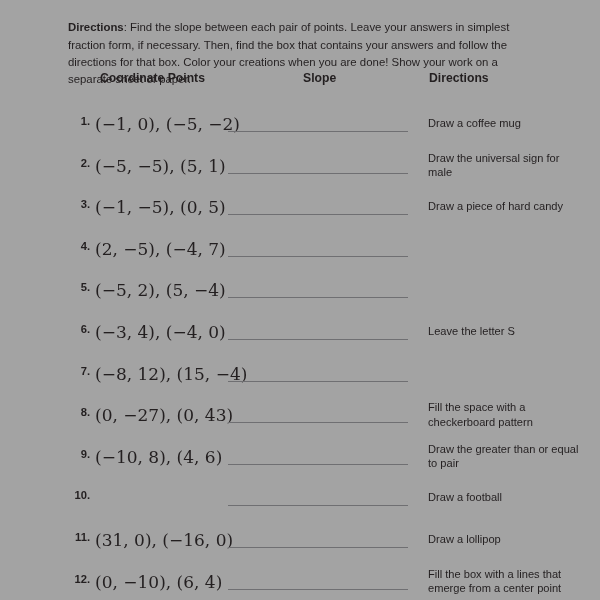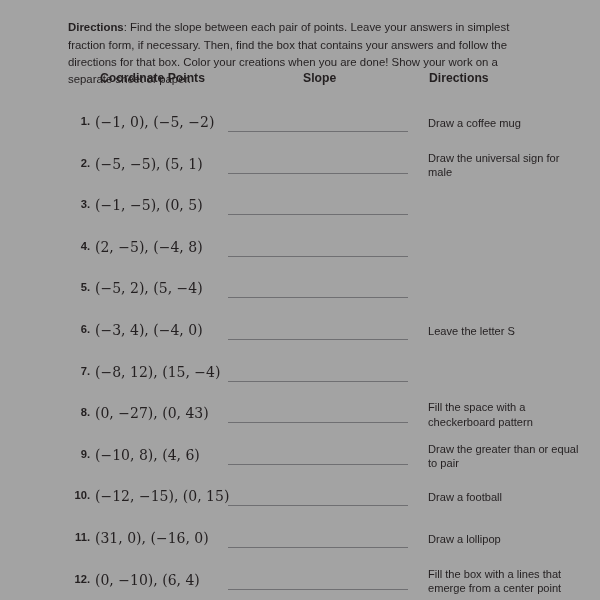--- a/index.html
+++ b/index.html
@@ -78,21 +78,21 @@
     top: 12px;
     font-size: 11.2px;
     font-weight: bold;
     color: #231f20;
     white-space: nowrap;
   }
   .row-points {
     position: absolute;
     left: 95px;
     top: 11px;
-    font-size: 14px;
+    font-size: 17px;
     color: #231f20;
     white-space: nowrap;
     font-family: "DejaVu Serif", serif;
   }
   .row-line {
     position: absolute;
     left: 228px;
     top: 28px;
     width: 180px;
     height: 0;
@@ -135,24 +135,25 @@
       <div class="row">
         <span class="row-num">2.</span>
         <span class="row-points">(−5, −5), (5, 1)</span>
         <span class="row-line"></span>
         <span class="row-direction">Draw the universal sign for male</span>
       </div>
       <div class="row">
         <span class="row-num">3.</span>
         <span class="row-points">(−1, −5), (0, 5)</span>
         <span class="row-line"></span>
+        <span class="row-direction one-line">Draw a piece of hard candy</span>
       </div>
       <div class="row">
         <span class="row-num">4.</span>
-        <span class="row-points">(2, −5), (−4, 8)</span>
+        <span class="row-points">(2, −5), (−4, 7)</span>
         <span class="row-line"></span>
       </div>
       <div class="row">
         <span class="row-num">5.</span>
         <span class="row-points">(−5, 2), (5, −4)</span>
         <span class="row-line"></span>
       </div>
       <div class="row">
         <span class="row-num">6.</span>
         <span class="row-points">(−3, 4), (−4, 0)</span>
@@ -171,21 +172,20 @@
         <span class="row-direction">Fill the space with a checkerboard pattern</span>
       </div>
       <div class="row">
         <span class="row-num">9.</span>
         <span class="row-points">(−10, 8), (4, 6)</span>
         <span class="row-line"></span>
         <span class="row-direction">Draw the greater than or equal to pair</span>
       </div>
       <div class="row">
         <span class="row-num">10.</span>
-        <span class="row-points">(−12, −15), (0, 15)</span>
         <span class="row-line"></span>
         <span class="row-direction one-line">Draw a football</span>
       </div>
       <div class="row">
         <span class="row-num">11.</span>
         <span class="row-points">(31, 0), (−16, 0)</span>
         <span class="row-line"></span>
         <span class="row-direction one-line">Draw a lollipop</span>
       </div>
       <div class="row">

